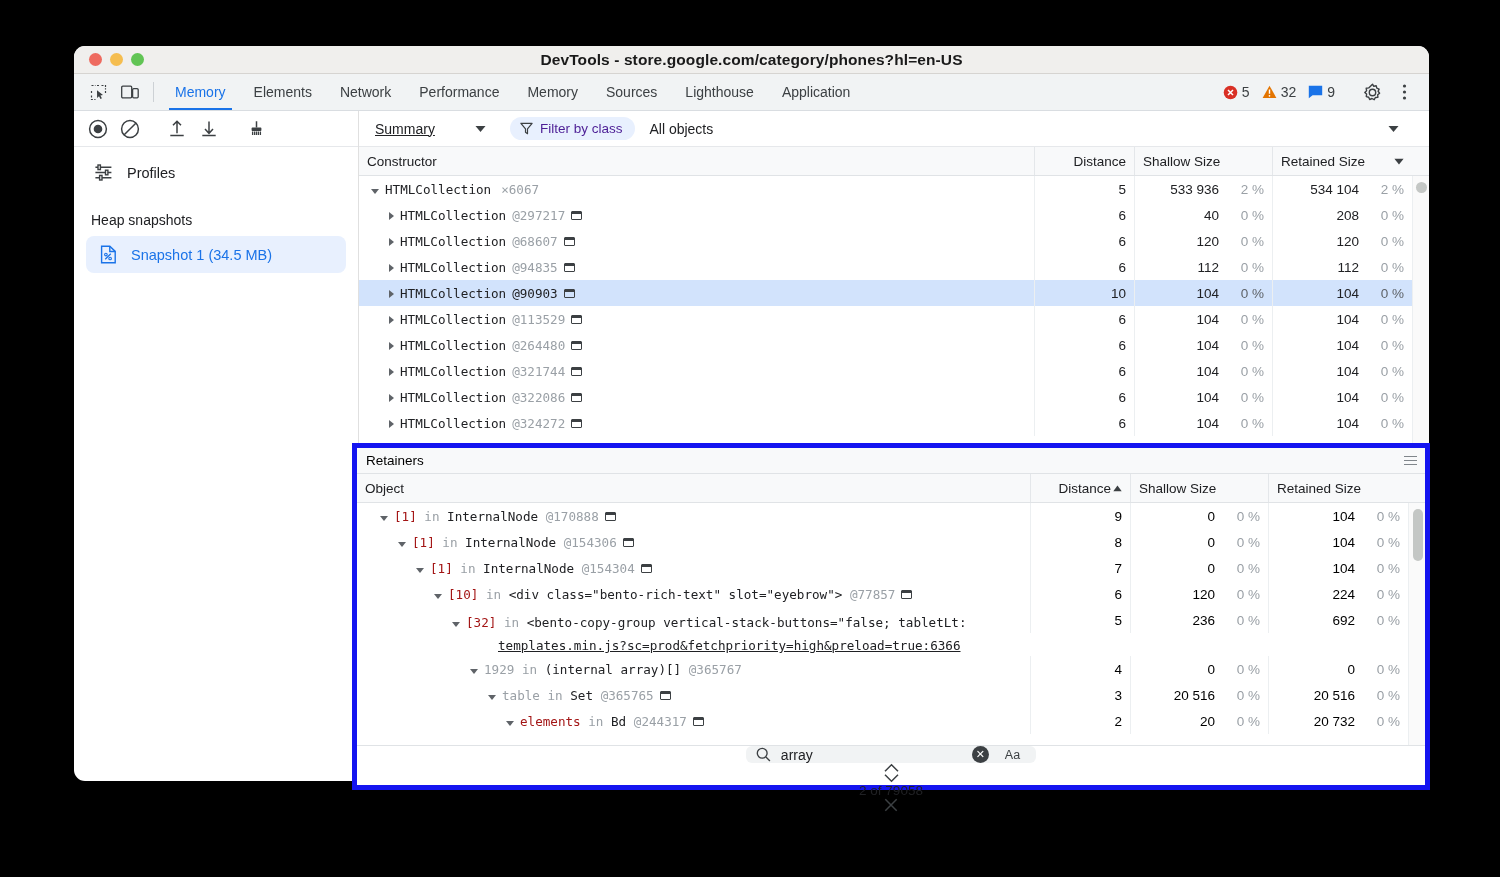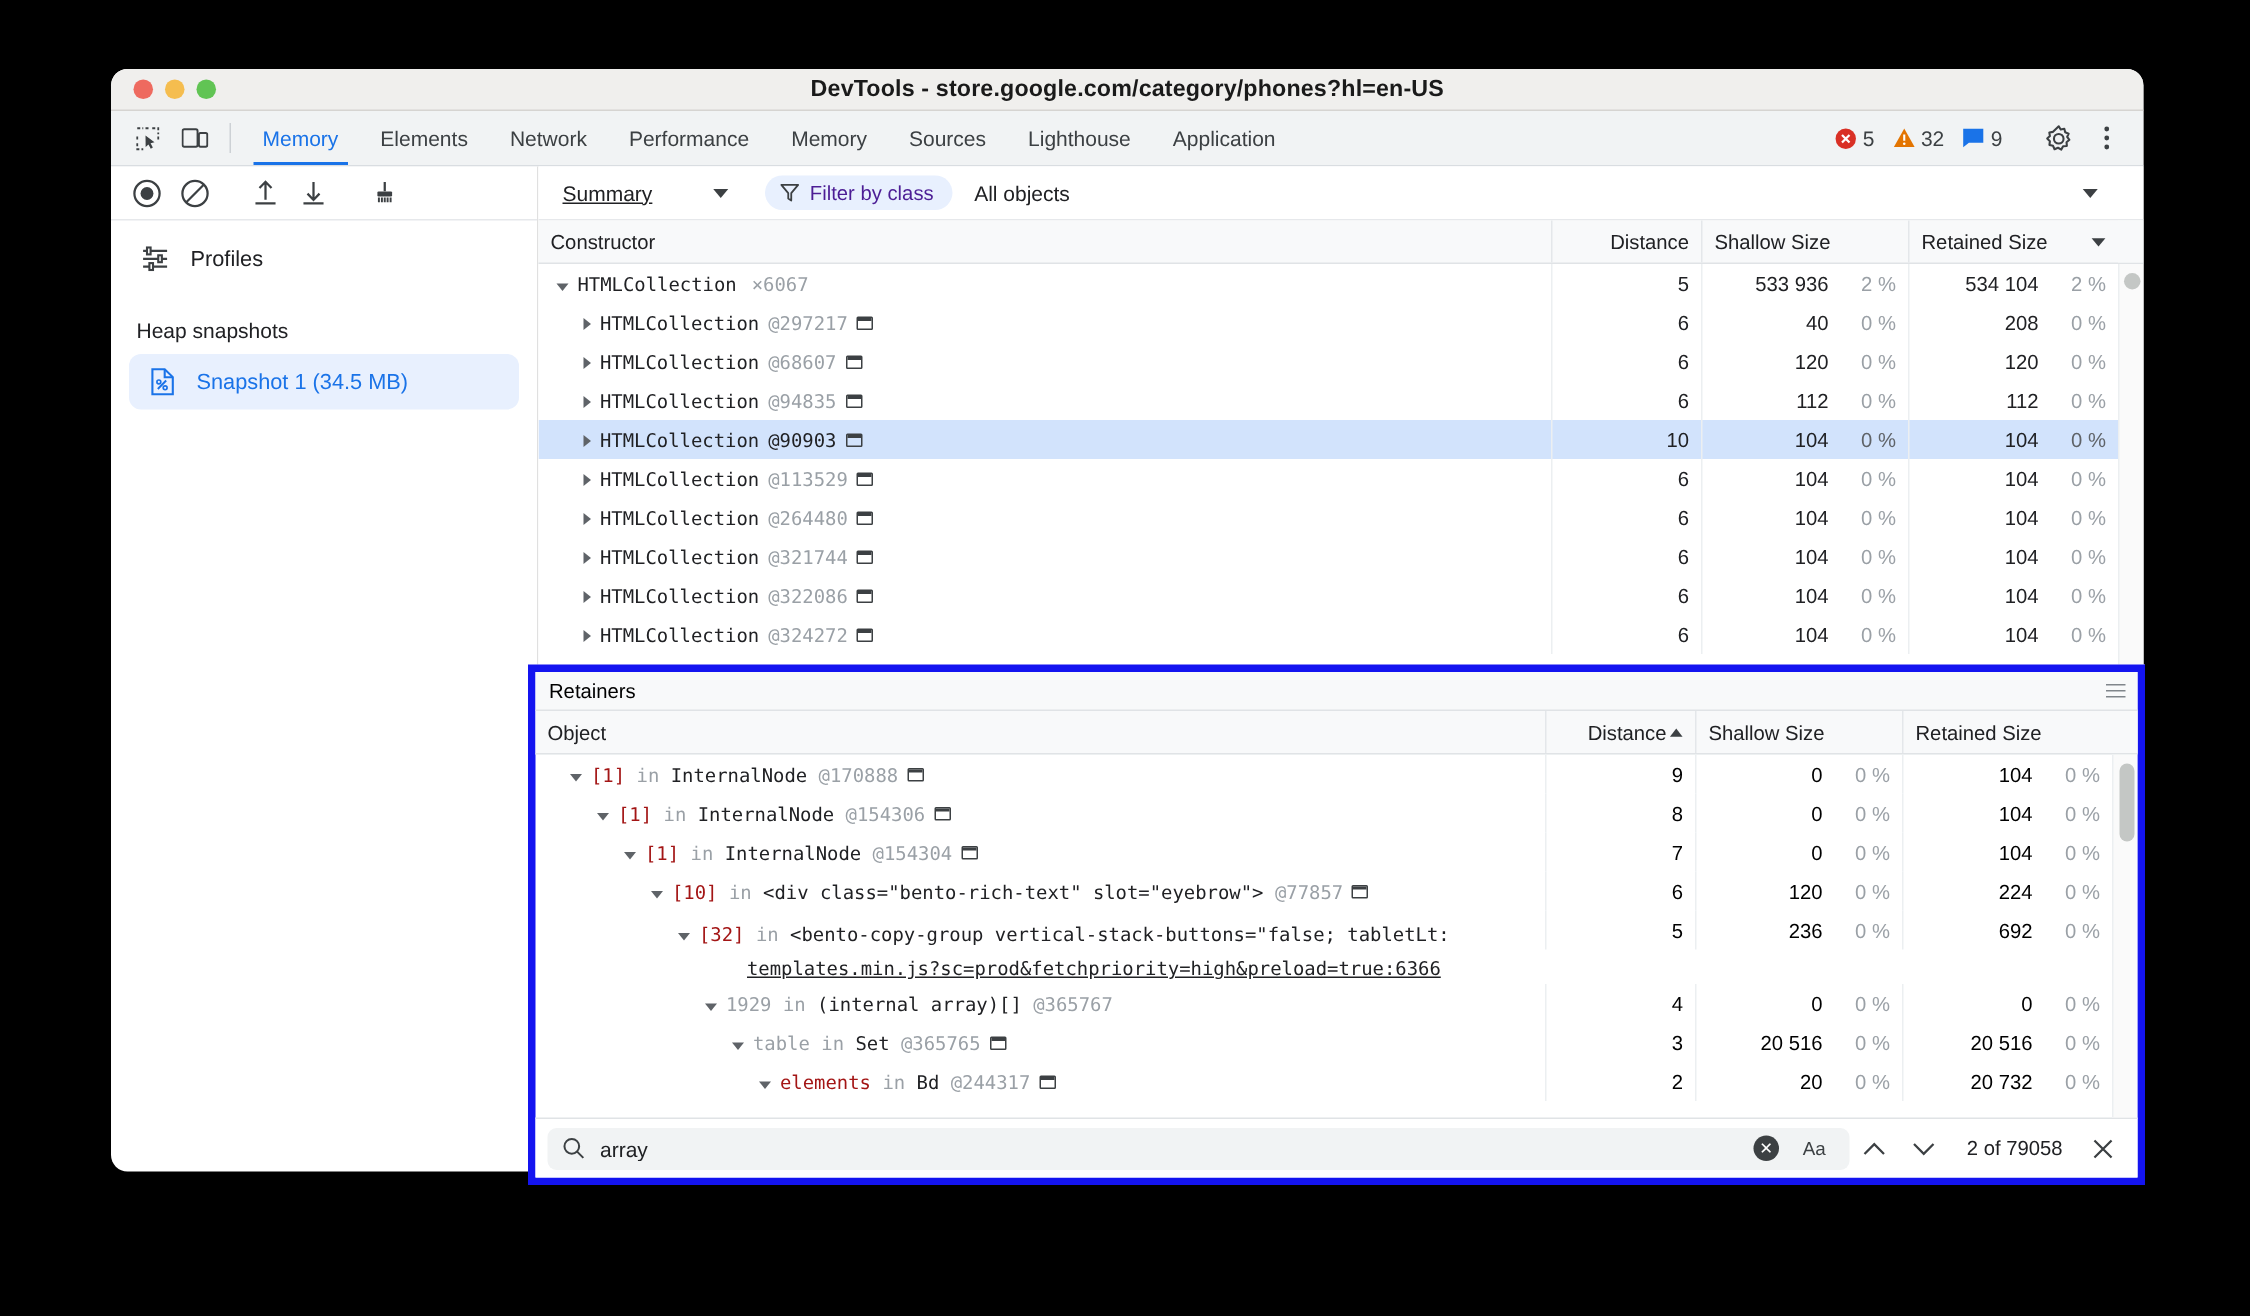--- a/index.html
+++ b/index.html
@@ -177,21 +177,21 @@
   .srclink { color:#202124; text-decoration: underline; }
   .ret-cell { padding:0 8px; height:26px; display:flex; align-items:center;
               border-left:1px solid #eceff1; }
   .ret-scroll { width:17px; background:#fafafa; border-left:1px solid #eceff1; position:relative; }
   .thumb-pill { position:absolute; top:6px; left:3.5px; width:10px; height:52px;
                 border-radius:6px; background:#c4c7c5; }
 
   
   .searchbar {
     height: 40px; border-top: 1px solid #e0e3e6; background:#fff;
-    display: flex; align-items: center; padding: 0 8px; gap: 0;
+    display: flex; align-items: center; padding: 0 8px; gap: 0; flex-direction: column;
   }
   .search-field {
     flex: 1; display: flex; align-items: center; gap: 10px;
     background: #f1f3f4; border-radius: 6px; height: 28px; padding: 0 10px;
   }
   .search-field input {
     flex:1; border:none; outline:none; background:transparent;
     font-size:14px; color:#202124; font-family:"Liberation Sans", sans-serif;
   }
   .sb-clear { width:17px; height:17px; border-radius:50%; background:#3c4043;

